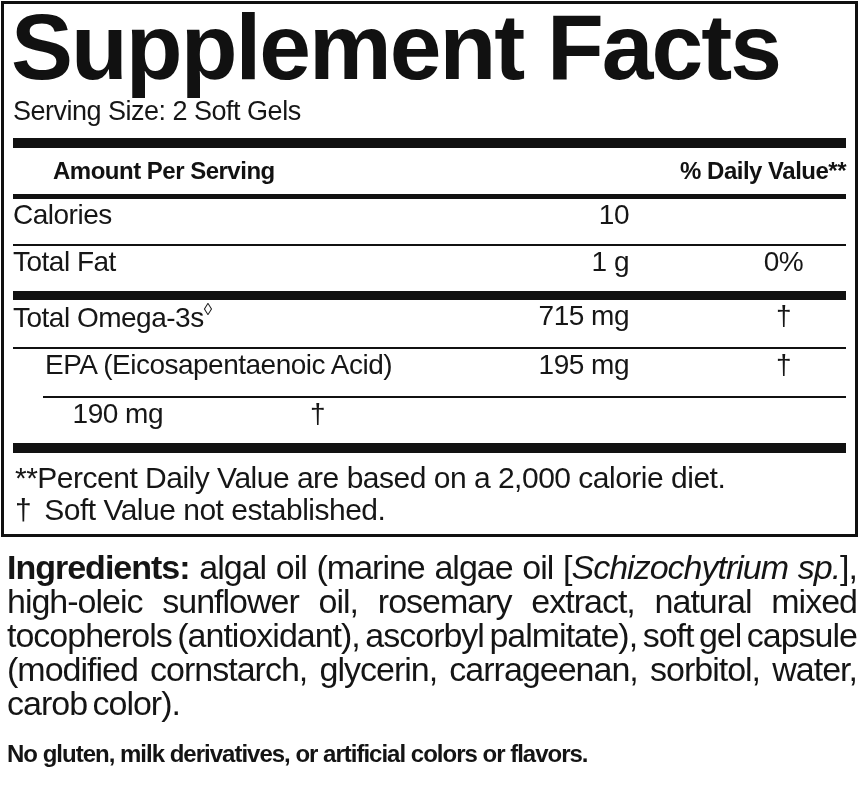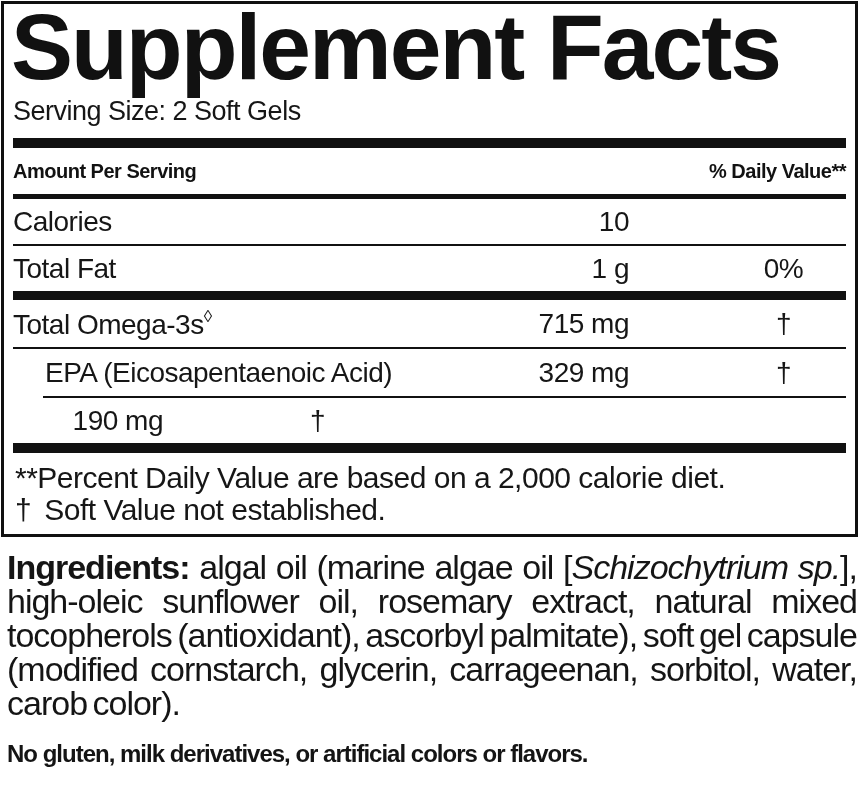--- a/index.html
+++ b/index.html
@@ -48,27 +48,27 @@
   .bar.thick2 { height: 9px; }
   .bar.medium { height: 5px; }
   .bar.thin   { height: 2px; }
   .bar.bar-top { margin-top: 9px; }
   .bar.indented { margin-left: 30px; }
   .hdr-row {
     display: flex;
     justify-content: space-between;
     align-items: center;
     height: 46px;
-    font-size: 20px;
+    font-size: 24px;
     font-weight: bold;
     letter-spacing: -0.5px;
+    margin-left: 40px;
   }
   .row {
     display: flex;
-    align-items: center;
     height: 45px;
     font-size: 28px;
     letter-spacing: -0.5px;
     color: #161616;
   }
   .row.taller { height: 47px; }
   .row .lbl { flex: 1; white-space: nowrap; }
   .row.indent .lbl { padding-left: 32px; }
   .row .sup {
     font-size: 17px;
@@ -159,21 +159,21 @@
     <div class="row taller">
       <span class="lbl"><span>Total Omega-3s</span><span class="sup">◊</span></span>
       <span class="amt">715 mg</span>
       <span class="dv">†</span>
     </div>
 
     <div class="bar thin"></div>
 
     <div class="row taller indent">
       <span class="lbl">EPA (Eicosapentaenoic Acid)</span>
-      <span class="amt">329 mg</span>
+      <span class="amt">195 mg</span>
       <span class="dv">†</span>
     </div>
 
     <div class="bar thin indented"></div>
 
     <div class="row indent">
       <span class="amt">190 mg</span>
       <span class="dv">†</span>
     </div>
 

